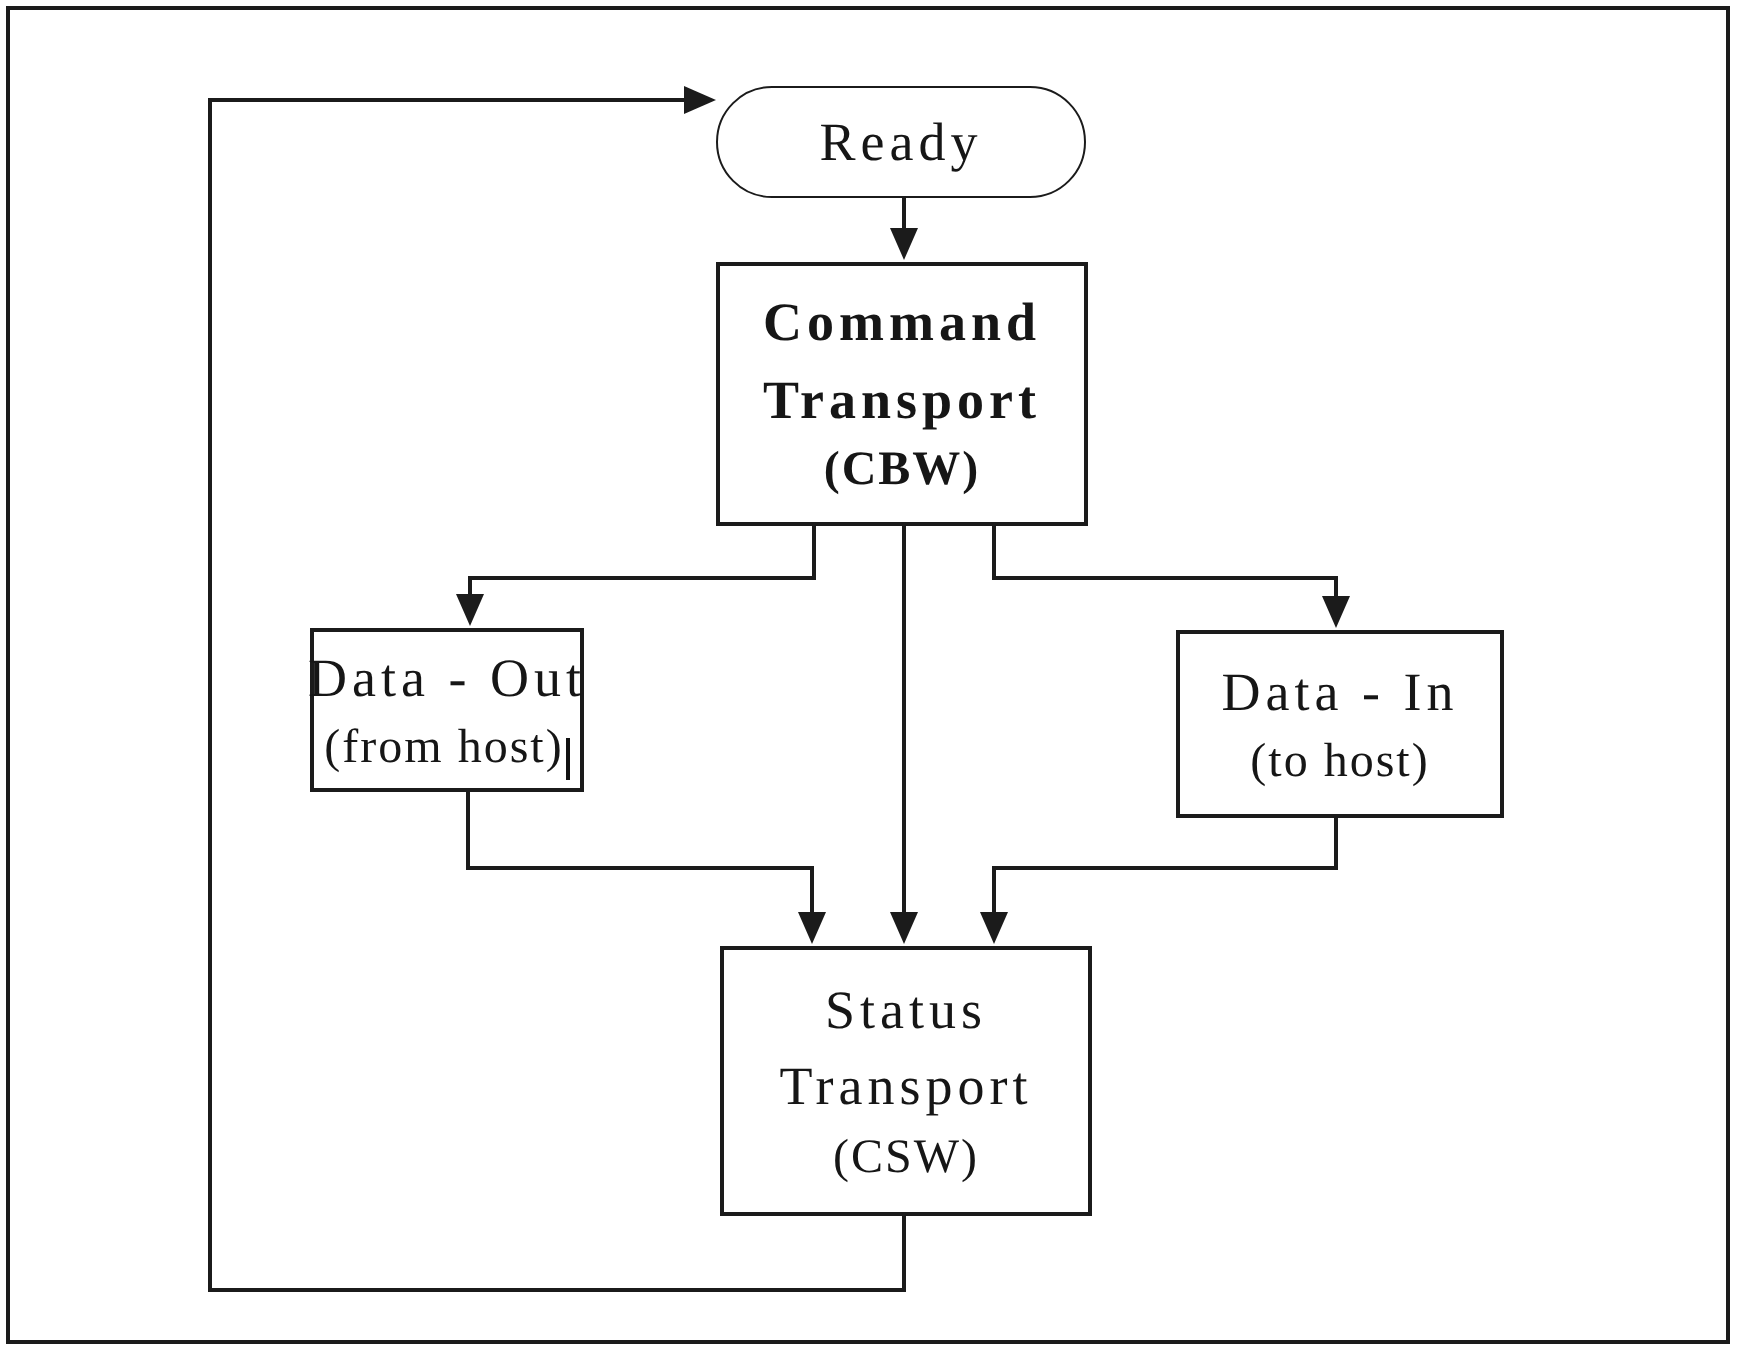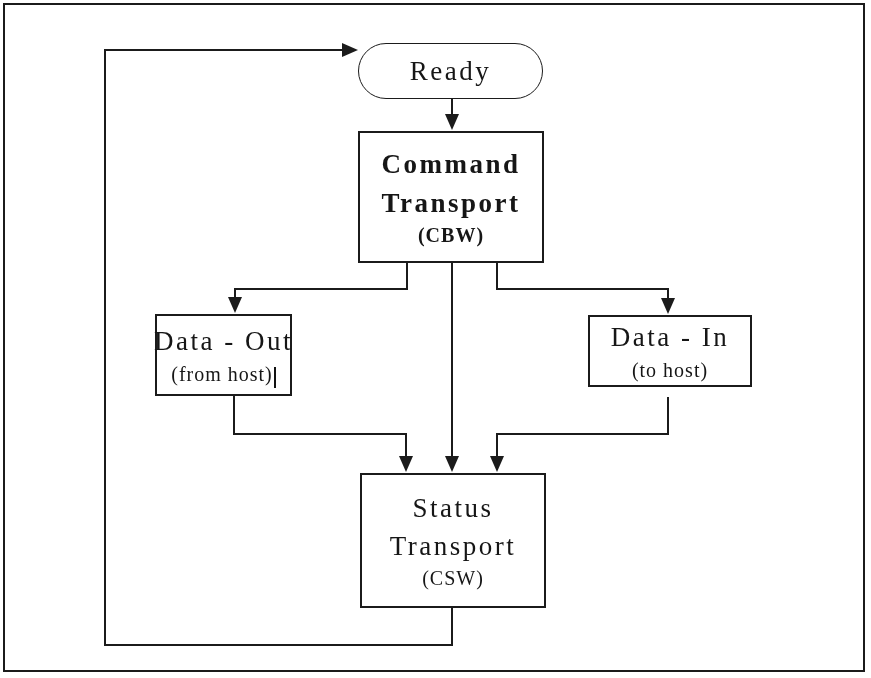--- a/index.html
+++ b/index.html
@@ -41,21 +41,21 @@
     justify-content: center;
     text-align: center;
   }
   .node .big {
     font-size: 27px;
     letter-spacing: 2.5px;
     line-height: 1.42;
     white-space: pre;
   }
   .node .small {
-    font-size: 20px;
+    font-size: 24px;
     letter-spacing: 1px;
     line-height: 1.35;
     white-space: pre;
   }
   .node-ready {
     left: 358px;
     top: 15px;
     width: 185px;
     height: 56px;
     border-radius: 28px;
@@ -72,21 +72,21 @@
   .node-data-out {
     left: 155px;
     top: 314px;
     width: 137px;
     height: 82px;
   }
   .node-data-in {
     left: 588px;
     top: 315px;
     width: 164px;
-    height: 72px;
+    height: 94px;
     font-family: Liberation Serif, serif;
   }
   .node-status {
     left: 360px;
     top: 473px;
     width: 186px;
     height: 135px;
   }
   .text-cursor {
     display: inline-block;

